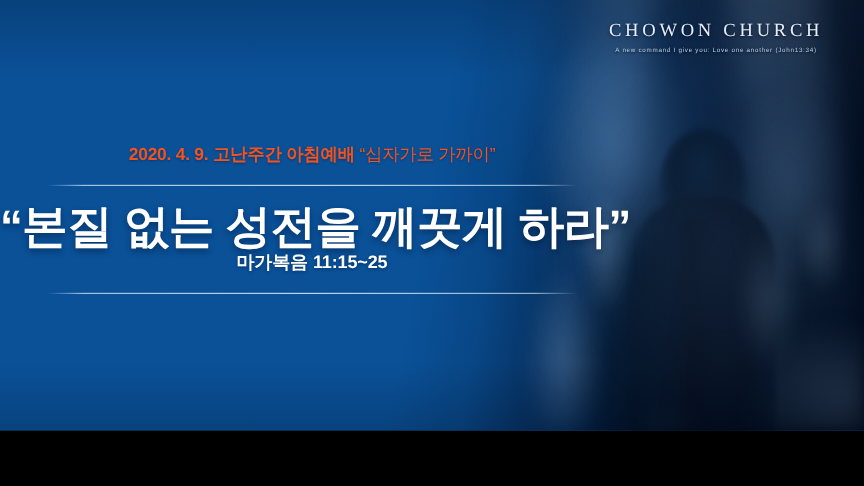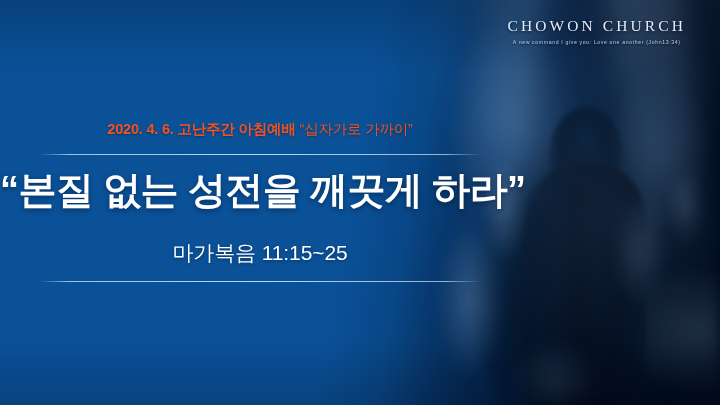--- a/index.html
+++ b/index.html
@@ -3,21 +3,21 @@
 <meta charset="utf-8">
 <style>
   html, body {
     margin: 0;
     padding: 0;
     background: #000;
   }
   #stage {
     position: relative;
     width: 720px;
-    height: 405px;
+    height: 359px;
     overflow: hidden;
     background: #0a5198;
     font-family: "Liberation Sans", "DejaVu Sans", sans-serif;
     user-select: none;
   }
 
   
   .photo-layer {
     position: absolute;
     inset: 0;
@@ -222,23 +222,23 @@
     font-weight: 700;
     color: #ffffff;
     letter-spacing: -0.6px;
     white-space: nowrap;
     line-height: 1.08;
     text-shadow: 0 2px 5px rgba(0,14,40,0.45);
     text-align: center;
   }
 
   #scripture-ref {
-    margin-top: 31px;
-    font-size: 21px;
-    font-weight: 400;
+    margin-top: 0;
+    font-size: 15px;
+    font-weight: 700;
     color: #ffffff;
     letter-spacing: -0.1px;
     white-space: nowrap;
     line-height: 1;
     text-shadow: 0 1px 3px rgba(0,14,40,0.45);
   }
 </style>
 </head>
 <body>
 
@@ -261,21 +261,21 @@
   <div class="photo-layer" id="vignette"></div>
 
   <div id="brand">
     <div class="brand-name">CHOWON CHURCH</div>
     <div class="brand-tagline">A new command I give you: Love one another (John13:34)</div>
   </div>
 
   <div id="sermon">
 
     <div id="series-line">
-      <span>2020. 4. 6. 고난주간 아침예배 </span><span class="series-topic">“십자가로 가까이”</span>
+      <span>2020. 4. 9. 고난주간 아침예배 </span><span class="series-topic">“십자가로 가까이”</span>
     </div>
 
     <div class="rule" id="rule-top"></div>
 
     <div id="sermon-title">“본질 없는 성전을 깨끗게 하라”</div>
 
     <div id="scripture-ref">마가복음 11:15~25</div>
 
     <div class="rule" id="rule-bottom"></div>
 

